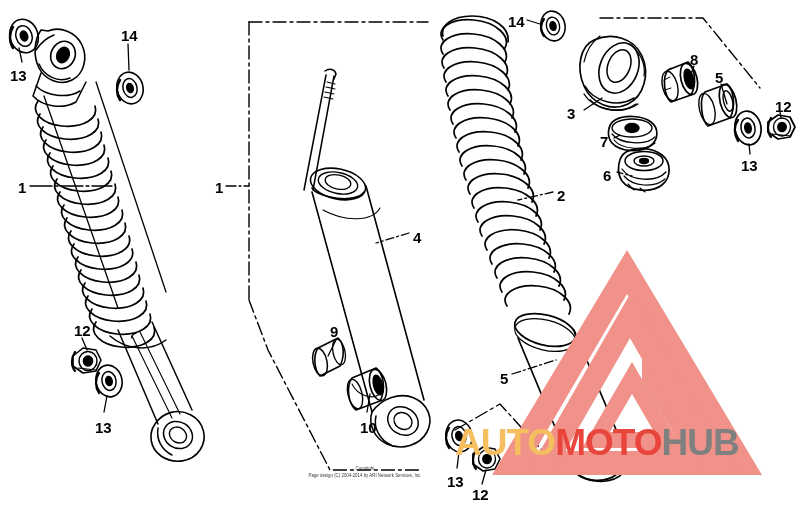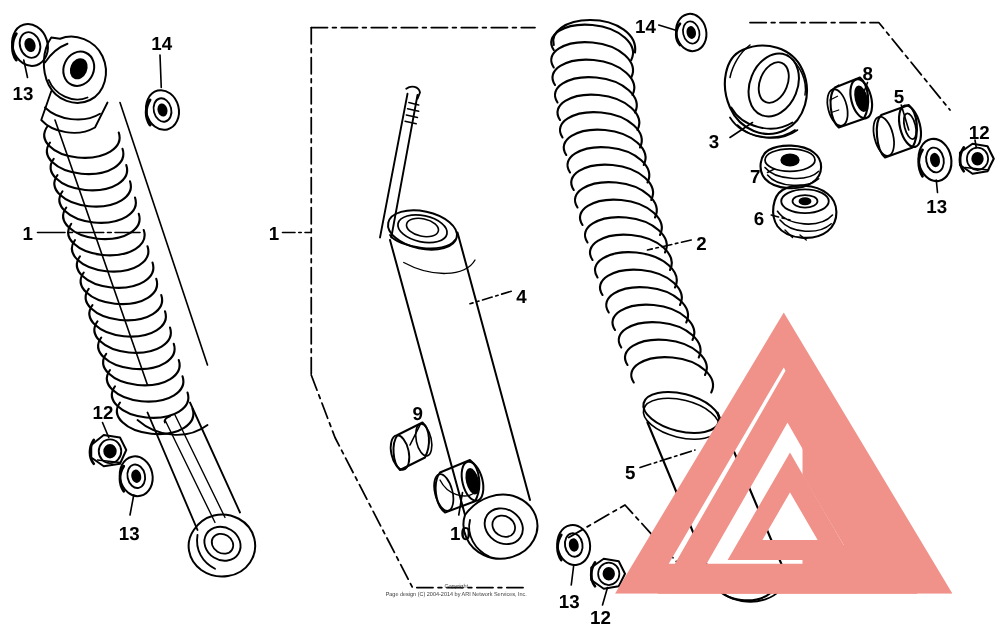--- a/index.html
+++ b/index.html
@@ -325,20 +325,23 @@
       <path d="M150,58 L55,222 L150,222 L150,186 L117,186 L150,130 Z" opacity="0"></path>
       <path d="M135,60 L232,228 L135,228 Z M135,100 L166,155 L135,155 Z" opacity="0"></path>
     </g>
     <g fill="#f09289">
       <path d="M140,70 L236,232 L44,232 Z" opacity="0"></path>
     </g>
     <path d="M138,66 L232,230 L44,230 Z" fill="none" stroke="#f09289" stroke-width="22"></path>
     <path d="M140,128 L176,190 L104,190 Z" fill="none" stroke="#f09289" stroke-width="16"></path>
   </svg>
 
+  <div class="wm-txt">
+    <span style="color:#f5be5e">AUTO</span><span style="color:#e8453c">MOTO</span><span style="color:#808080">HUB</span>
+  </div>
 
   <div id="callout-layer">
       <div class="lbl" style="left: 10px; top: 68px;">13</div>
       <div class="lbl" style="left: 121px; top: 28px;">14</div>
       <div class="lbl" style="left: 18px; top: 180px;">1</div>
       <div class="lbl" style="left: 74px; top: 323px;">12</div>
       <div class="lbl" style="left: 95px; top: 420px;">13</div>
       <div class="lbl" style="left: 215px; top: 180px;">1</div>
       <div class="lbl" style="left: 413px; top: 230px;">4</div>
       <div class="lbl" style="left: 330px; top: 324px;">9</div>

